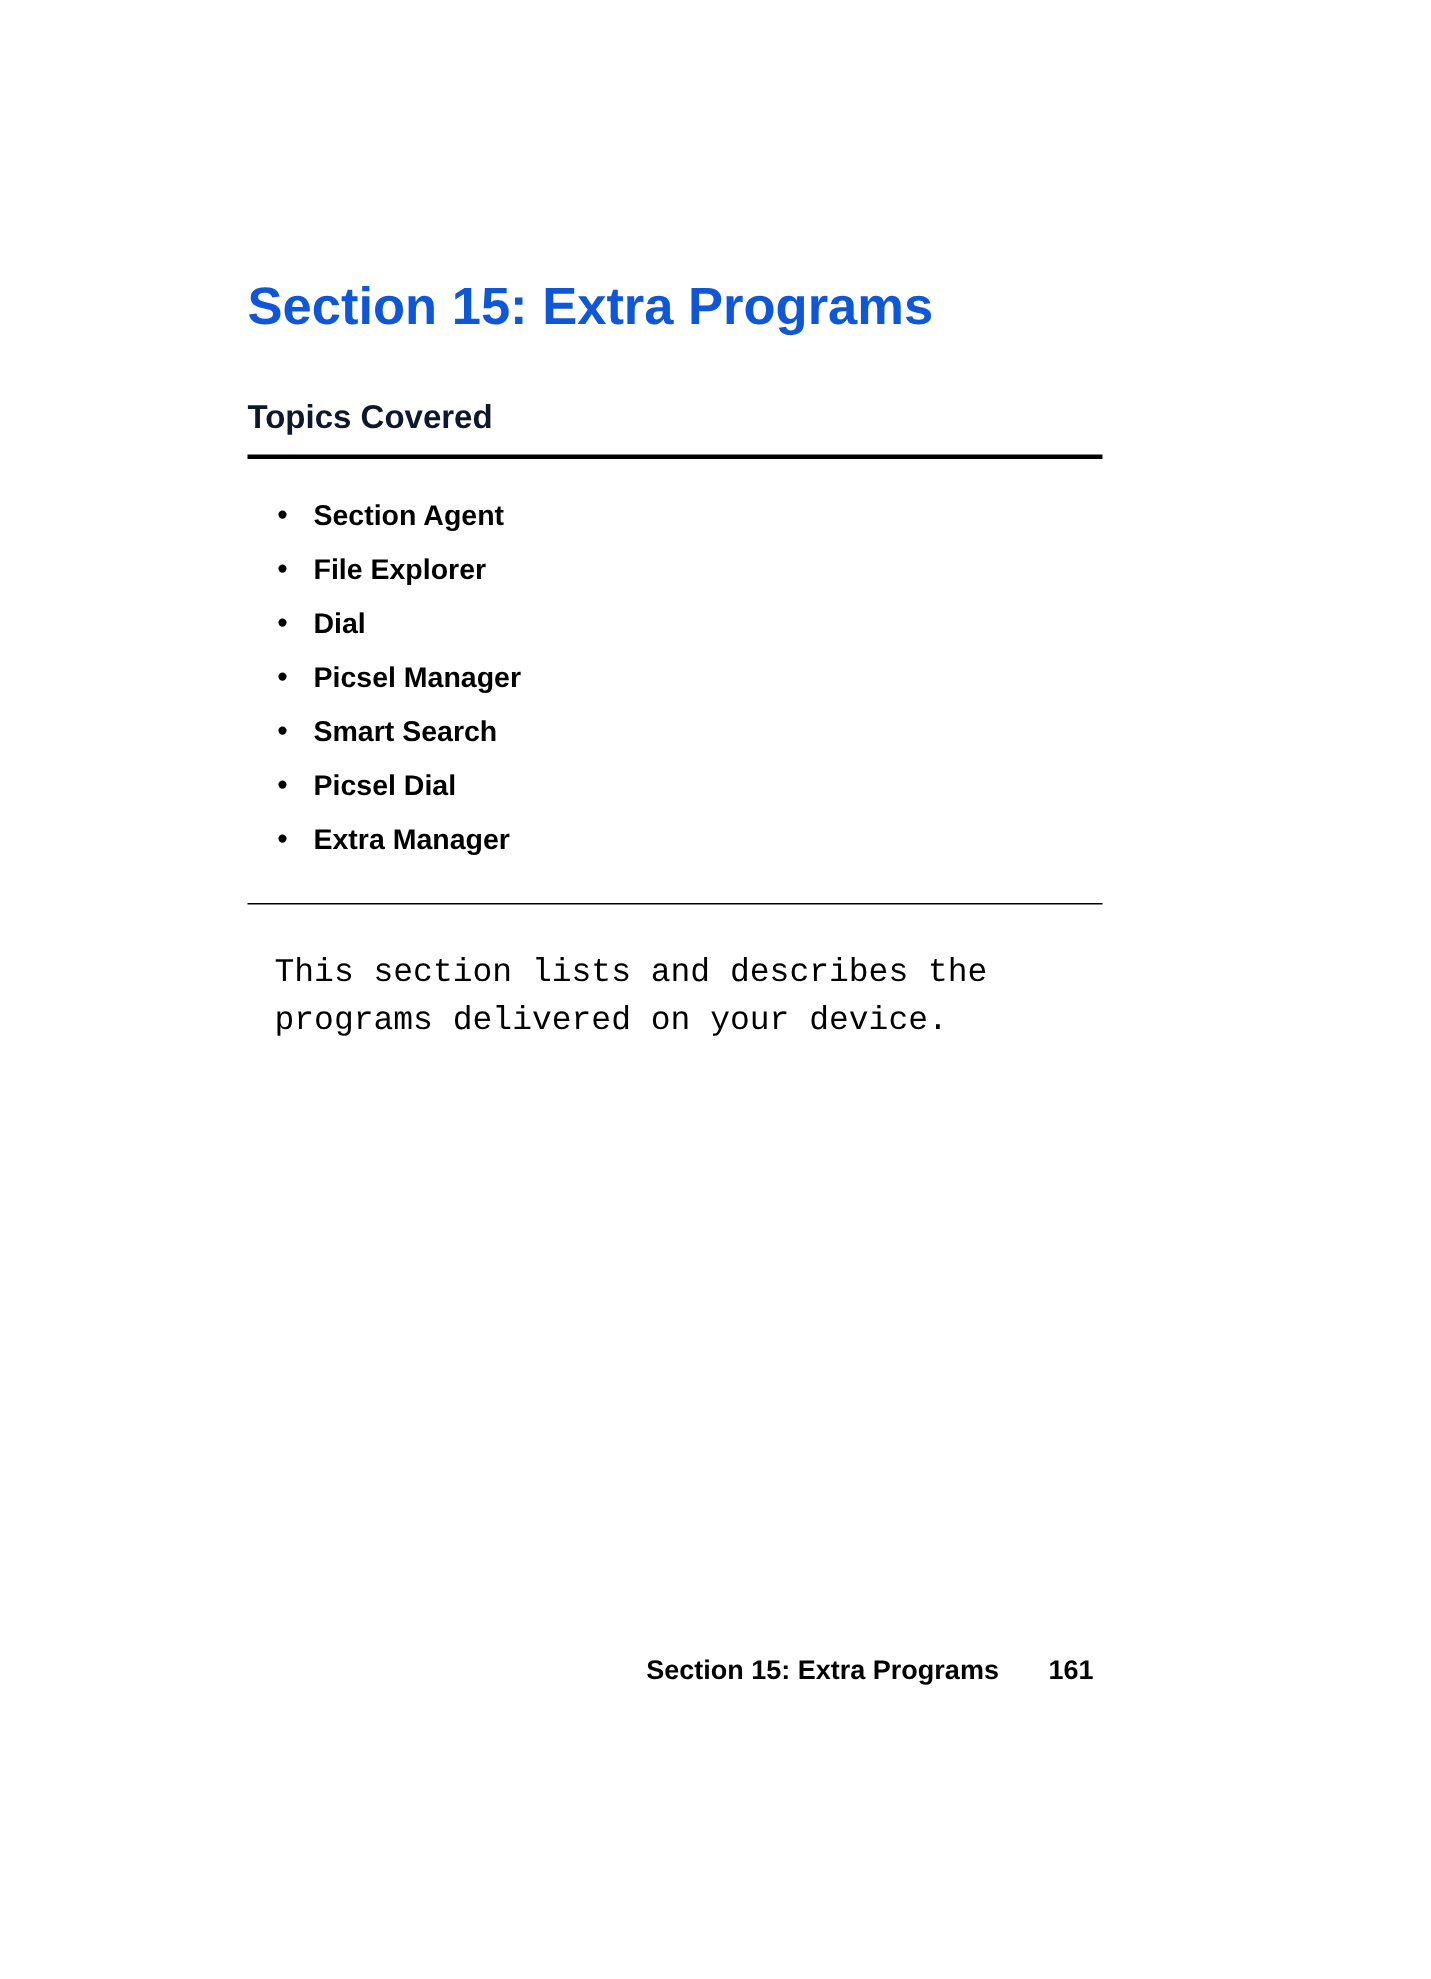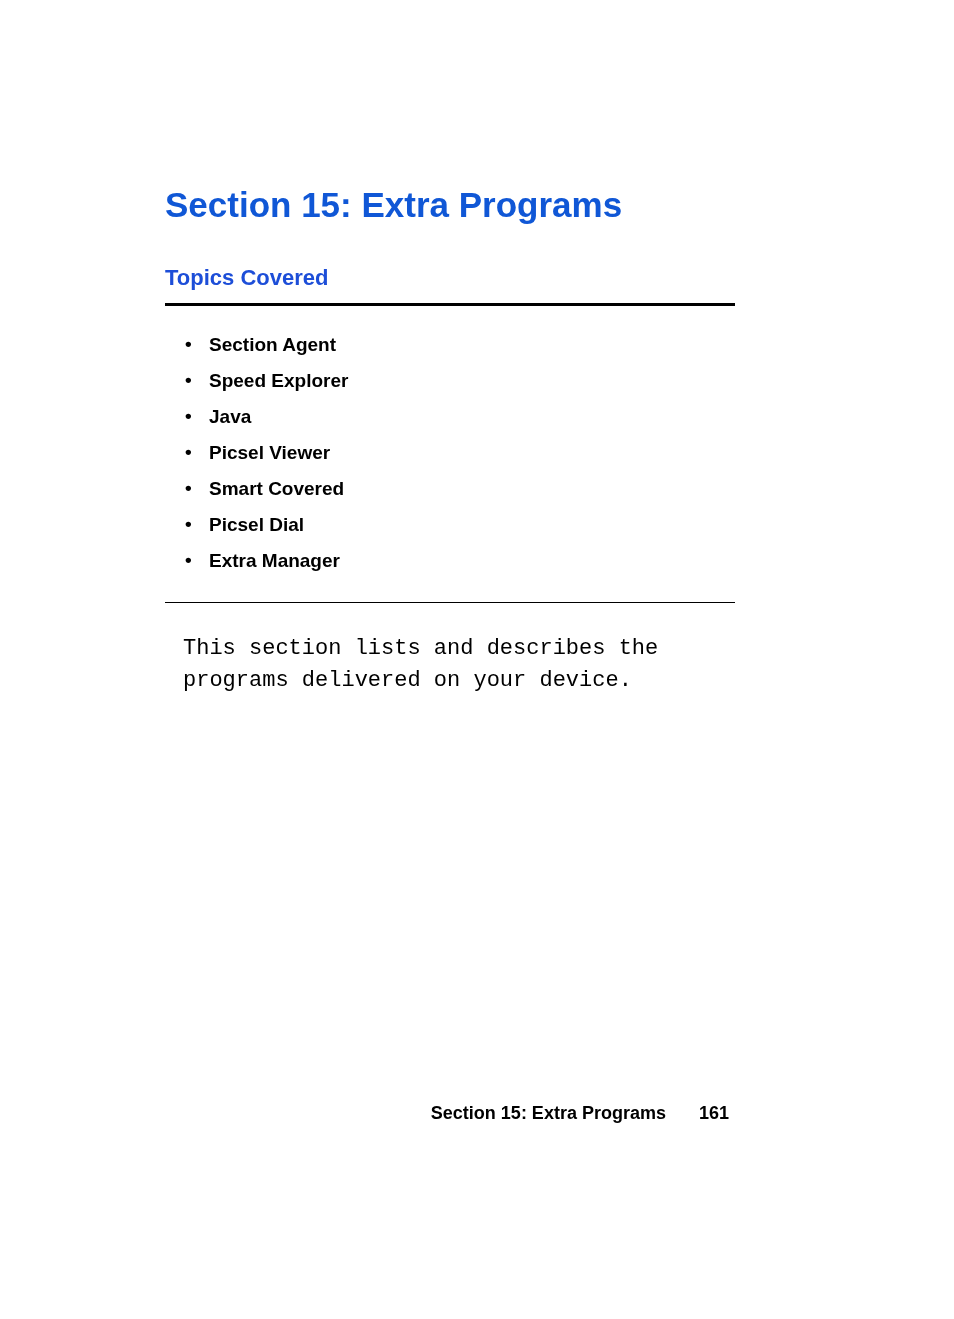--- a/index.html
+++ b/index.html
@@ -30,21 +30,21 @@
     font-size: 35px;
     color: #1057d6;
     letter-spacing: 0px;
     margin: 0 0 40px 0;
   }
   .subheading {
     font-family: "Arial Narrow", Arial, Helvetica, sans-serif;
     font-stretch: condensed;
     font-weight: 700;
     font-size: 22px;
-    color: #1d4ed8;
+    color: #0f172a;
     margin: 0 0 12px 0;
   }
   .hr-thick {
     border: none;
     border-top: 3px solid #000;
     margin: 0 0 28px 0;
   }
   .hr-thin {
     border: none;
     border-top: 1.5px solid #000;
@@ -102,24 +102,24 @@
 </head>
 <body>
 
 <div class="page">
   <div class="content">
     <h1 class="section-title">Section 15: Extra Programs</h1>
     <div class="subheading">Topics Covered</div>
     <hr class="hr-thick">
     <ul class="topics">
       <li>Section Agent</li>
-      <li>Speed Explorer</li>
-      <li>Java</li>
-      <li>Picsel Viewer</li>
-      <li>Smart Covered</li>
+      <li>File Explorer</li>
+      <li>Dial</li>
+      <li>Picsel Manager</li>
+      <li>Smart Search</li>
       <li>Picsel Dial</li>
       <li>Extra Manager</li>
     </ul>
     <hr class="hr-thin">
     <p class="body-text">This section lists and describes the programs delivered on your device.</p>
   </div>
 
   <div class="footer">
     <span>Section 15: Extra Programs</span>
     <span class="page-num">161</span>

